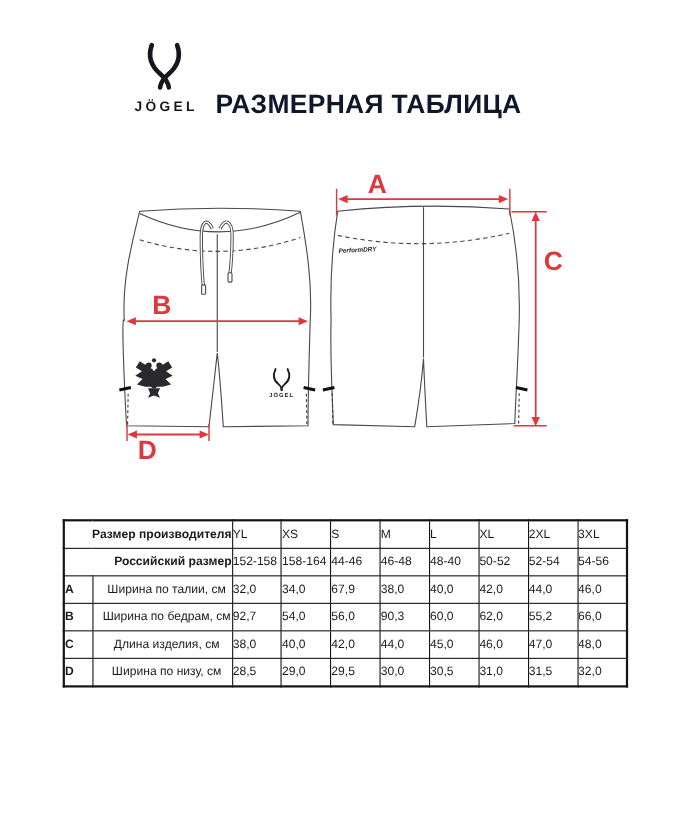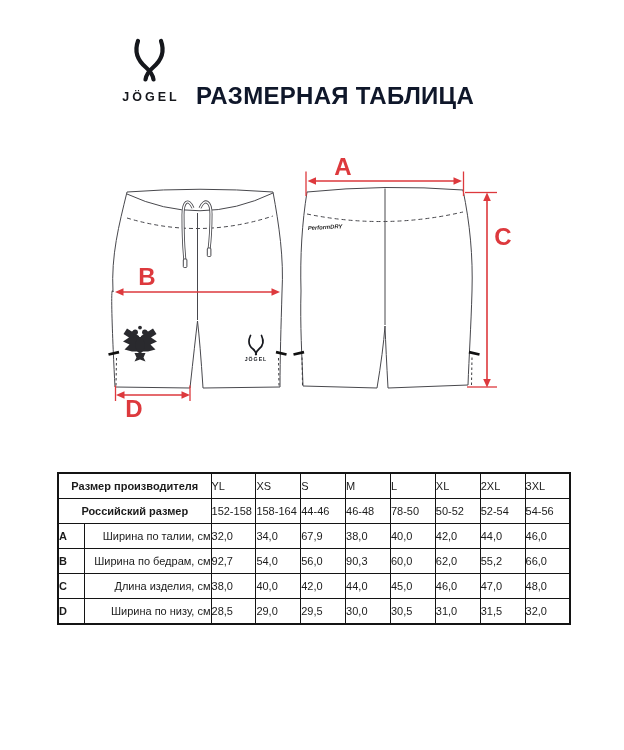--- a/index.html
+++ b/index.html
@@ -15,22 +15,22 @@
   .diagram-svg{position:absolute;left:0;top:140px;}
   .size-table{
     position:absolute;left:57px;top:472px;width:514px;
     border-collapse:collapse;table-layout:fixed;
     font-size:11px;color:#1b1b1b;border:2px solid #141414;
   }
   .size-table td{
     border:1px solid #141414;height:24px;
     padding:0;overflow:hidden;white-space:nowrap;
   }
-  .size-table td.desc{text-align:right;padding-left:8px;}
-  .size-table td.merged{text-align:center;font-weight:bold;}
+  .size-table td.desc{text-align:center;padding-left:8px;}
+  .size-table td.merged{text-align:right;font-weight:bold;}
   .size-table td.letter{font-weight:bold;}
   .dim-label{font-size:24px;font-weight:bold;fill:#dd393d;}
   .garment{fill:#ffffff;stroke:#48484d;stroke-width:1;}
   .seam{fill:none;stroke:#48484d;stroke-width:1;}
   .seam-dash{fill:none;stroke:#48484d;stroke-width:1;stroke-dasharray:4 3;}
   .slit-dash{fill:none;stroke:#3c3c40;stroke-width:1;stroke-dasharray:2.5 2.5;}
   .redline{stroke:#dd393d;stroke-width:1.6;fill:none;}
   .redbar{stroke:#dd393d;stroke-width:1.3;fill:none;}
   .redfill{fill:#dd393d;}
   .tick{stroke:#111111;stroke-width:2.8;fill:none;}
@@ -176,21 +176,21 @@
         <td>XL</td>
         <td>2XL</td>
         <td>3XL</td>
       </tr>
       <tr>
         <td colspan="2" class="merged">Российский размер</td>
         <td>152-158</td>
         <td>158-164</td>
         <td>44-46</td>
         <td>46-48</td>
-        <td>78-50</td>
+        <td>48-40</td>
         <td>50-52</td>
         <td>52-54</td>
         <td>54-56</td>
       </tr>
       <tr>
         <td class="letter">A</td>
         <td class="desc">Ширина по талии, см</td>
         <td>32,0</td>
         <td>34,0</td>
         <td>67,9</td>

